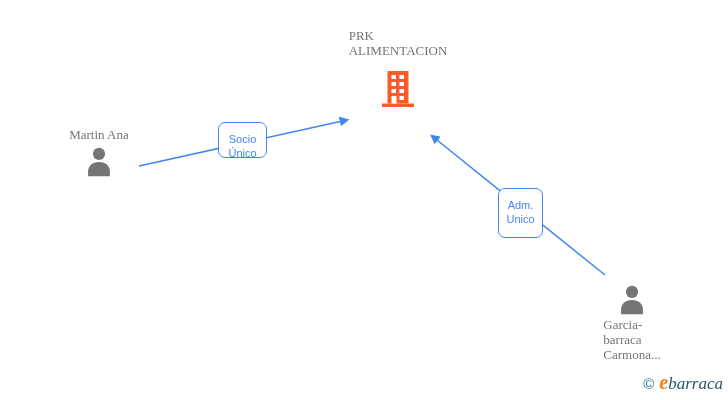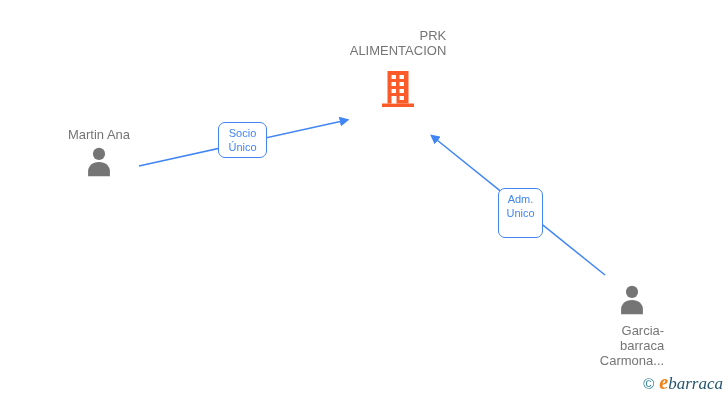--- a/index.html
+++ b/index.html
@@ -30,45 +30,46 @@
     display: flex;
     flex-direction: column;
     align-items: center;
     cursor: pointer;
     z-index: 2;
   }
   .node-name {
     font-size: 13px;
     line-height: 15px;
     color: var(--text-gray);
-    text-align: right;
+    text-align: left;
     white-space: nowrap;
+    font-family: Liberation Serif, serif;
   }
   .company-node { left: 317px; top: 28px; width: 162px; }
   .company-node .node-icon { margin-top: 13px; }
   .person-left-node { left: 19px; top: 127px; width: 160px; }
   .person-left-node .node-icon { margin-top: 3px; }
   .person-right-node { left: 552px; top: 283px; width: 160px; }
-  .person-right-node .node-name { margin-top: 6px; }
+  .person-right-node .node-name { margin-top: 0; }
 
   .person-glyph { fill: var(--icon-gray); }
   .b-orange { fill: var(--building-orange); }
   .b-win rect { fill: #ffffff; }
 
   .edge-label {
     position: absolute;
     z-index: 3;
     background: #ffffff;
     border: 1.5px solid var(--edge-blue);
     border-radius: 7px;
     color: var(--edge-blue);
     font-size: 11px;
     line-height: 14px;
     text-align: center;
-    padding-top: 3px;
+    padding-top: 9px;
     cursor: default;
   }
   .label-socio { left: 218px; top: 122px; width: 49px; height: 36px; }
   .label-adm   { left: 498px; top: 188px; width: 45px; height: 50px; }
 
   .footer-logo {
     position: absolute;
     right: 5px;
     bottom: 6px;
     z-index: 2;

